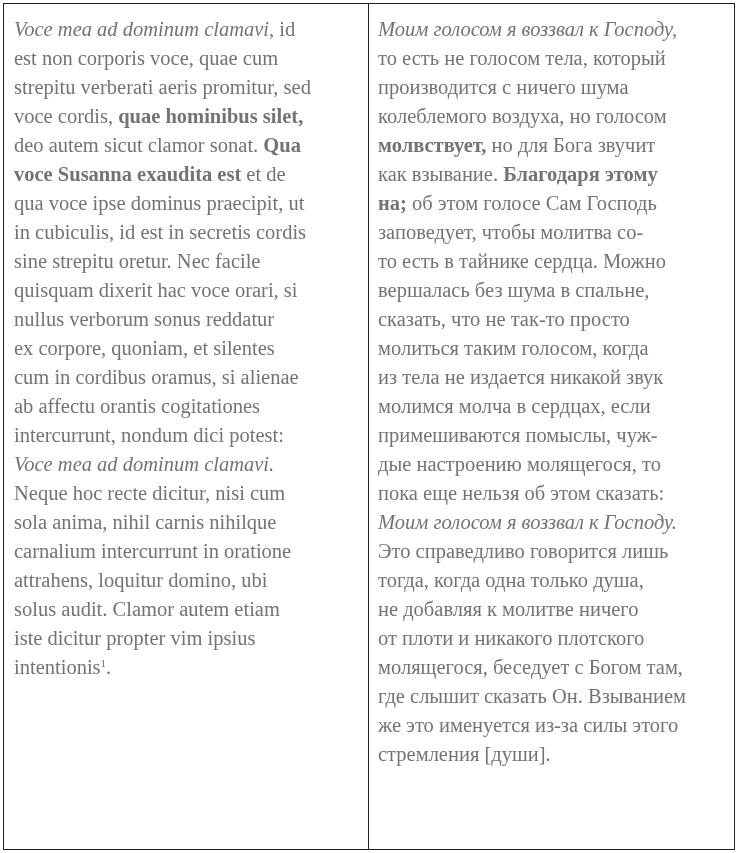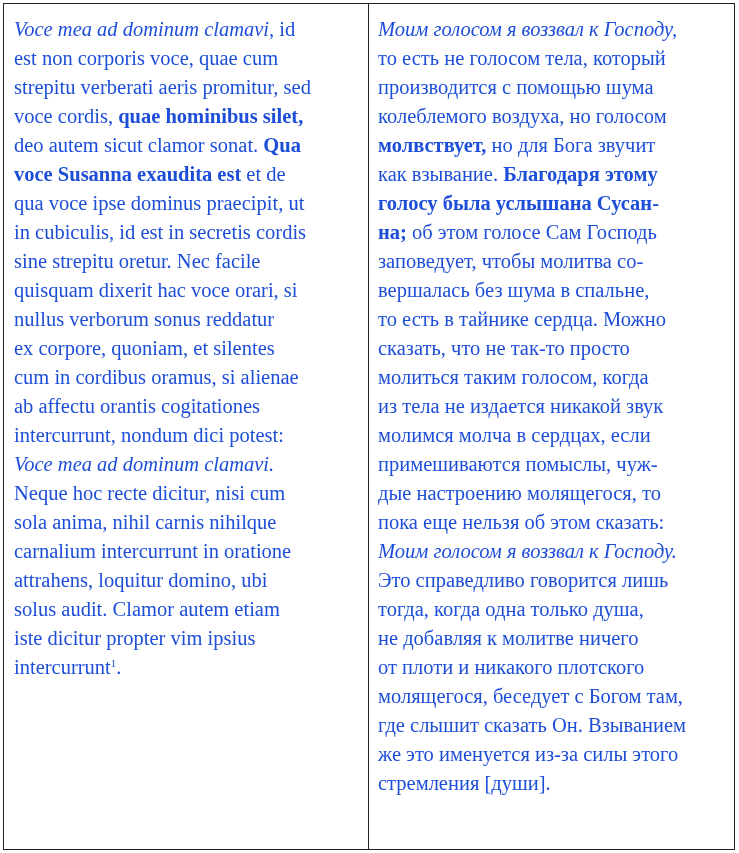--- a/index.html
+++ b/index.html
@@ -6,21 +6,21 @@
   body { width: 739px; height: 853px; overflow: hidden; position: relative; }
   .table {
     position: absolute; left: 3px; top: 3px; width: 732px; height: 847px;
     border: 1.5px solid #222; box-sizing: border-box;
     display: flex;
   }
   .col {
     box-sizing: border-box; height: 100%;
     padding: 11px 6px 0 10px;
     font-family: "Liberation Serif", "DejaVu Serif", serif;
-    font-size: 20.5px; line-height: 29px; color: #1d4ed8;
+    font-size: 20.5px; line-height: 29px; color: #737373;
   }
   .col-left { width: 366px; border-right: 1.5px solid #222; }
   .col-right { width: 366px; padding-left: 9px; }
   .line { display: block; white-space: nowrap; }
   .it { font-style: italic; }
   .b { font-weight: bold; }
   sup { font-size: 11px; line-height: 0; vertical-align: 7px; }
 </style>
 </head>
 <body>
@@ -42,34 +42,33 @@
       <span class="line"><span>cum in cordibus oramus, si alienae</span></span>
       <span class="line"><span>ab affectu orantis cogitationes</span></span>
       <span class="line"><span>intercurrunt, nondum dici potest:</span></span>
       <span class="line"><span class="it">Voce mea ad dominum clamavi.</span></span>
       <span class="line"><span>Neque hoc recte dicitur, nisi cum</span></span>
       <span class="line"><span>sola anima, nihil carnis nihilque</span></span>
       <span class="line"><span>carnalium intercurrunt in oratione</span></span>
       <span class="line"><span>attrahens, loquitur domino, ubi</span></span>
       <span class="line"><span>solus audit. Clamor autem etiam</span></span>
       <span class="line"><span>iste dicitur propter vim ipsius</span></span>
-      <span class="line"><span>intercurrunt</span><sup>1</sup><span>.</span></span>
+      <span class="line"><span>intentionis</span><sup>1</sup><span>.</span></span>
     </div>
   <div class="col col-right">
       <span class="line"><span class="it">Моим голосом я воззвал к Господу,</span></span>
       <span class="line"><span>то есть не голосом тела, который</span></span>
-      <span class="line"><span>производится с помощью шума</span></span>
+      <span class="line"><span>производится с ничего шума</span></span>
       <span class="line"><span>колеблемого воздуха, но голосом</span></span>
       <span class="line"><span class="b">молвствует,</span><span> но для Бога звучит</span></span>
       <span class="line"><span>как взывание. </span><span class="b">Благодаря этому</span></span>
-      <span class="line"><span class="b">голосу была услышана Сусан-</span></span>
       <span class="line"><span class="b">на;</span><span> об этом голосе Сам Господь</span></span>
       <span class="line"><span>заповедует, чтобы молитва со-</span></span>
+      <span class="line"><span>то есть в тайнике сердца. Можно</span></span>
       <span class="line"><span>вершалась без шума в спальне,</span></span>
-      <span class="line"><span>то есть в тайнике сердца. Можно</span></span>
       <span class="line"><span>сказать, что не так-то просто</span></span>
       <span class="line"><span>молиться таким голосом, когда</span></span>
       <span class="line"><span>из тела не издается никакой звук</span></span>
       <span class="line"><span>молимся молча в сердцах, если</span></span>
       <span class="line"><span>примешиваются помыслы, чуж-</span></span>
       <span class="line"><span>дые настроению молящегося, то</span></span>
       <span class="line"><span>пока еще нельзя об этом сказать:</span></span>
       <span class="line"><span class="it">Моим голосом я воззвал к Господу.</span></span>
       <span class="line"><span>Это справедливо говорится лишь</span></span>
       <span class="line"><span>тогда, когда одна только душа,</span></span>

